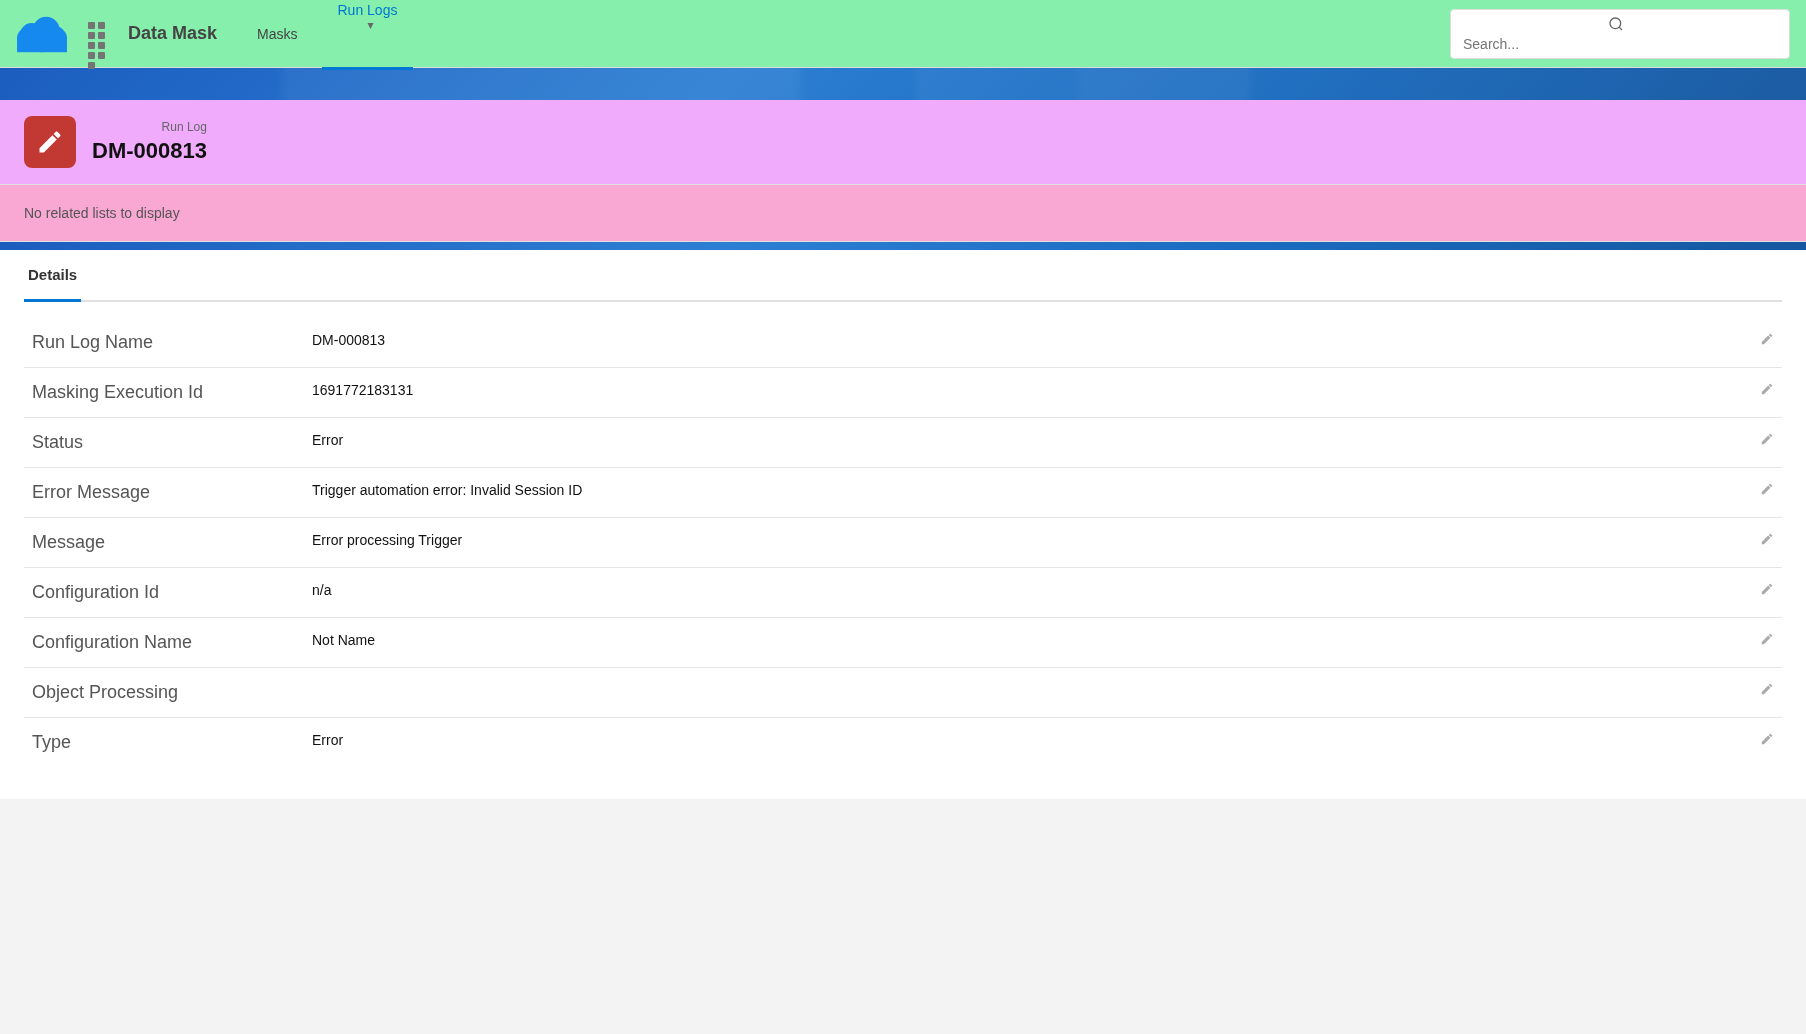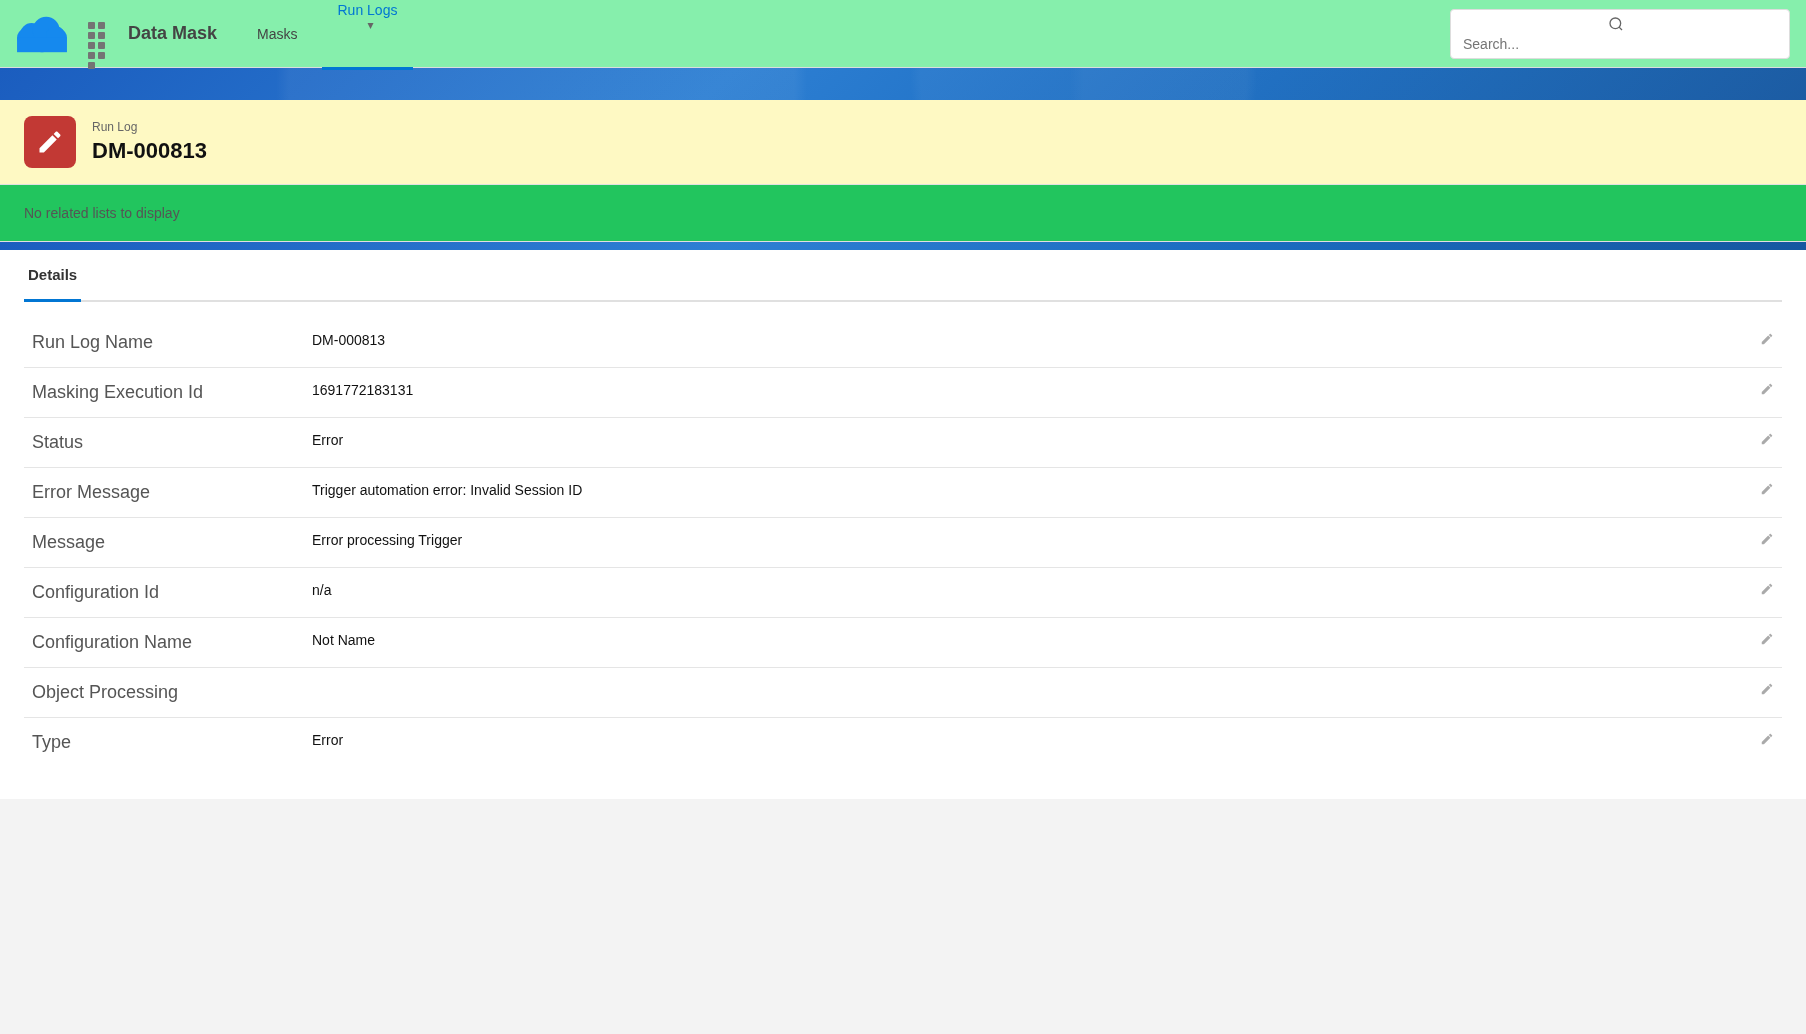--- a/index.html
+++ b/index.html
@@ -111,25 +111,26 @@
       position: absolute;
       inset: 0;
       background-image: 
         radial-gradient(circle at 30% 50%, rgba(255,255,255,0.05) 20%, transparent 21%),
         radial-gradient(circle at 60% 30%, rgba(255,255,255,0.04) 15%, transparent 16%),
         radial-gradient(circle at 80% 70%, rgba(255,255,255,0.03) 25%, transparent 26%);
     }
 
     
     .record-header {
-      background: #fef9c3;
+      background: #f0abfc;
       padding: 16px 24px;
       display: flex;
       align-items: center;
       border-bottom: 1px solid #e0e0e0;
+      text-align: right;
     }
     .record-icon {
       width: 52px;
       height: 52px;
       background: #c23934;
       border-radius: 8px;
       display: flex;
       align-items: center;
       justify-content: center;
       margin-right: 16px;
@@ -146,21 +147,21 @@
       margin-bottom: 4px;
     }
     .record-info .record-name {
       font-size: 22px;
       font-weight: 700;
       color: #111;
     }
 
     
     .no-related {
-      background: #22c55e;
+      background: #f9a8d4;
       padding: 20px 24px;
       color: #555;
       font-size: 14px;
       border-bottom: 1px solid #e0e0e0;
     }
 
     
     .blue-separator {
       height: 8px;
       background: linear-gradient(135deg, #1b5dbf 0%, #2d7fd3 40%, #1a6bbf 70%, #1557a0 100%);

